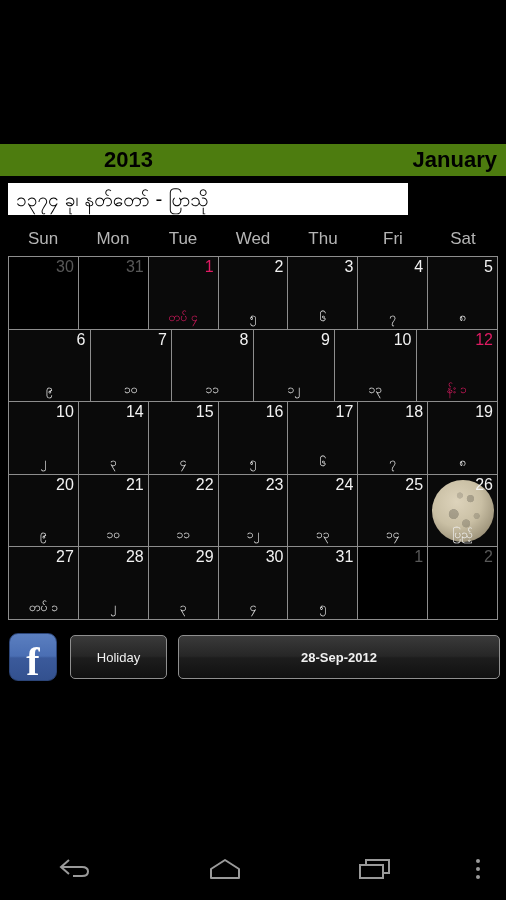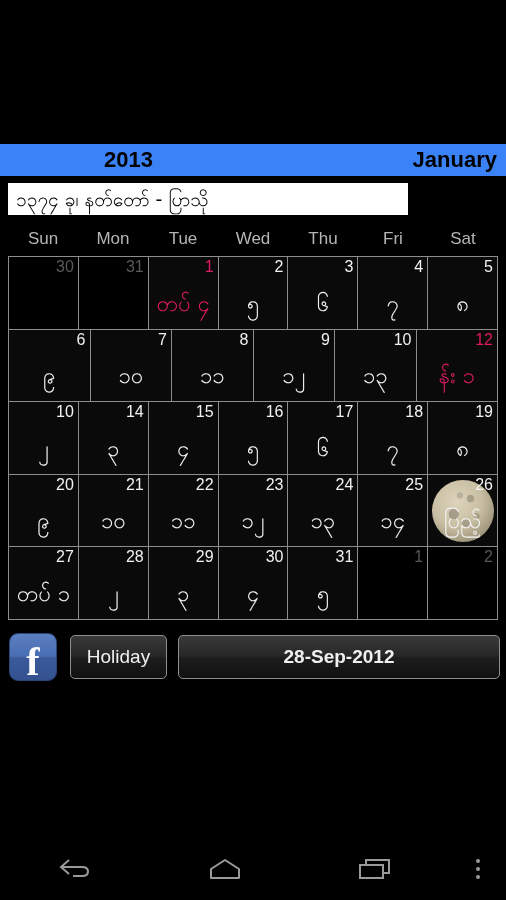--- a/index.html
+++ b/index.html
@@ -28,21 +28,21 @@
     left: 0; top: 0;
     width: 506px; height: 144px;
     background: #000000;
   }
 
   
   .title-bar {
     position: absolute;
     left: 0; top: 144px;
     width: 506px; height: 32px;
-    background: #3b82f6;
+    background: #4d7c0f;
     display: flex;
     align-items: center;
     box-sizing: border-box;
     padding: 0 8px;
     gap: 9px;
   }
   .title-year {
     color: #000000;
     font-size: 22px;
     font-weight: bold;
@@ -125,23 +125,23 @@
     color: #f2f2f2;
     line-height: 1.1;
     z-index: 3;
   }
   .cell.other-month .cell-daynum { color: #585858; }
   .cell.pink .cell-daynum { color: #e01b63; }
 
   .cell-burmese {
     position: absolute;
     left: 0; right: 0;
-    bottom: 14px;
+    bottom: 6px;
     text-align: center;
-    font-size: 22px;
+    font-size: 12px;
     color: #f2f2f2;
     font-family: "DejaVu Sans", "Liberation Sans", sans-serif;
     line-height: 1;
     z-index: 3;
   }
   .cell.pink .cell-burmese { color: #e01b63; }
 
   
   .moon {
     position: absolute;
@@ -197,21 +197,21 @@
     font-weight: bold;
     font-size: 40px;
     color: #ffffff;
     line-height: 1;
   }
   .btn {
     background: linear-gradient(180deg, #3a3a3a 0%, #262626 48%, #1d1d1d 52%, #111111 100%);
     border: 1px solid #8f8f8f;
     border-radius: 5px;
     color: #f0f0f0;
-    font-size: 19px;
+    font-size: 13px;
     display: flex;
     align-items: center;
     justify-content: center;
     box-sizing: border-box;
   }
   .btn-holiday {
     margin-left: 13px;
     width: 97px; height: 44px;
   }
   .btn-date {

